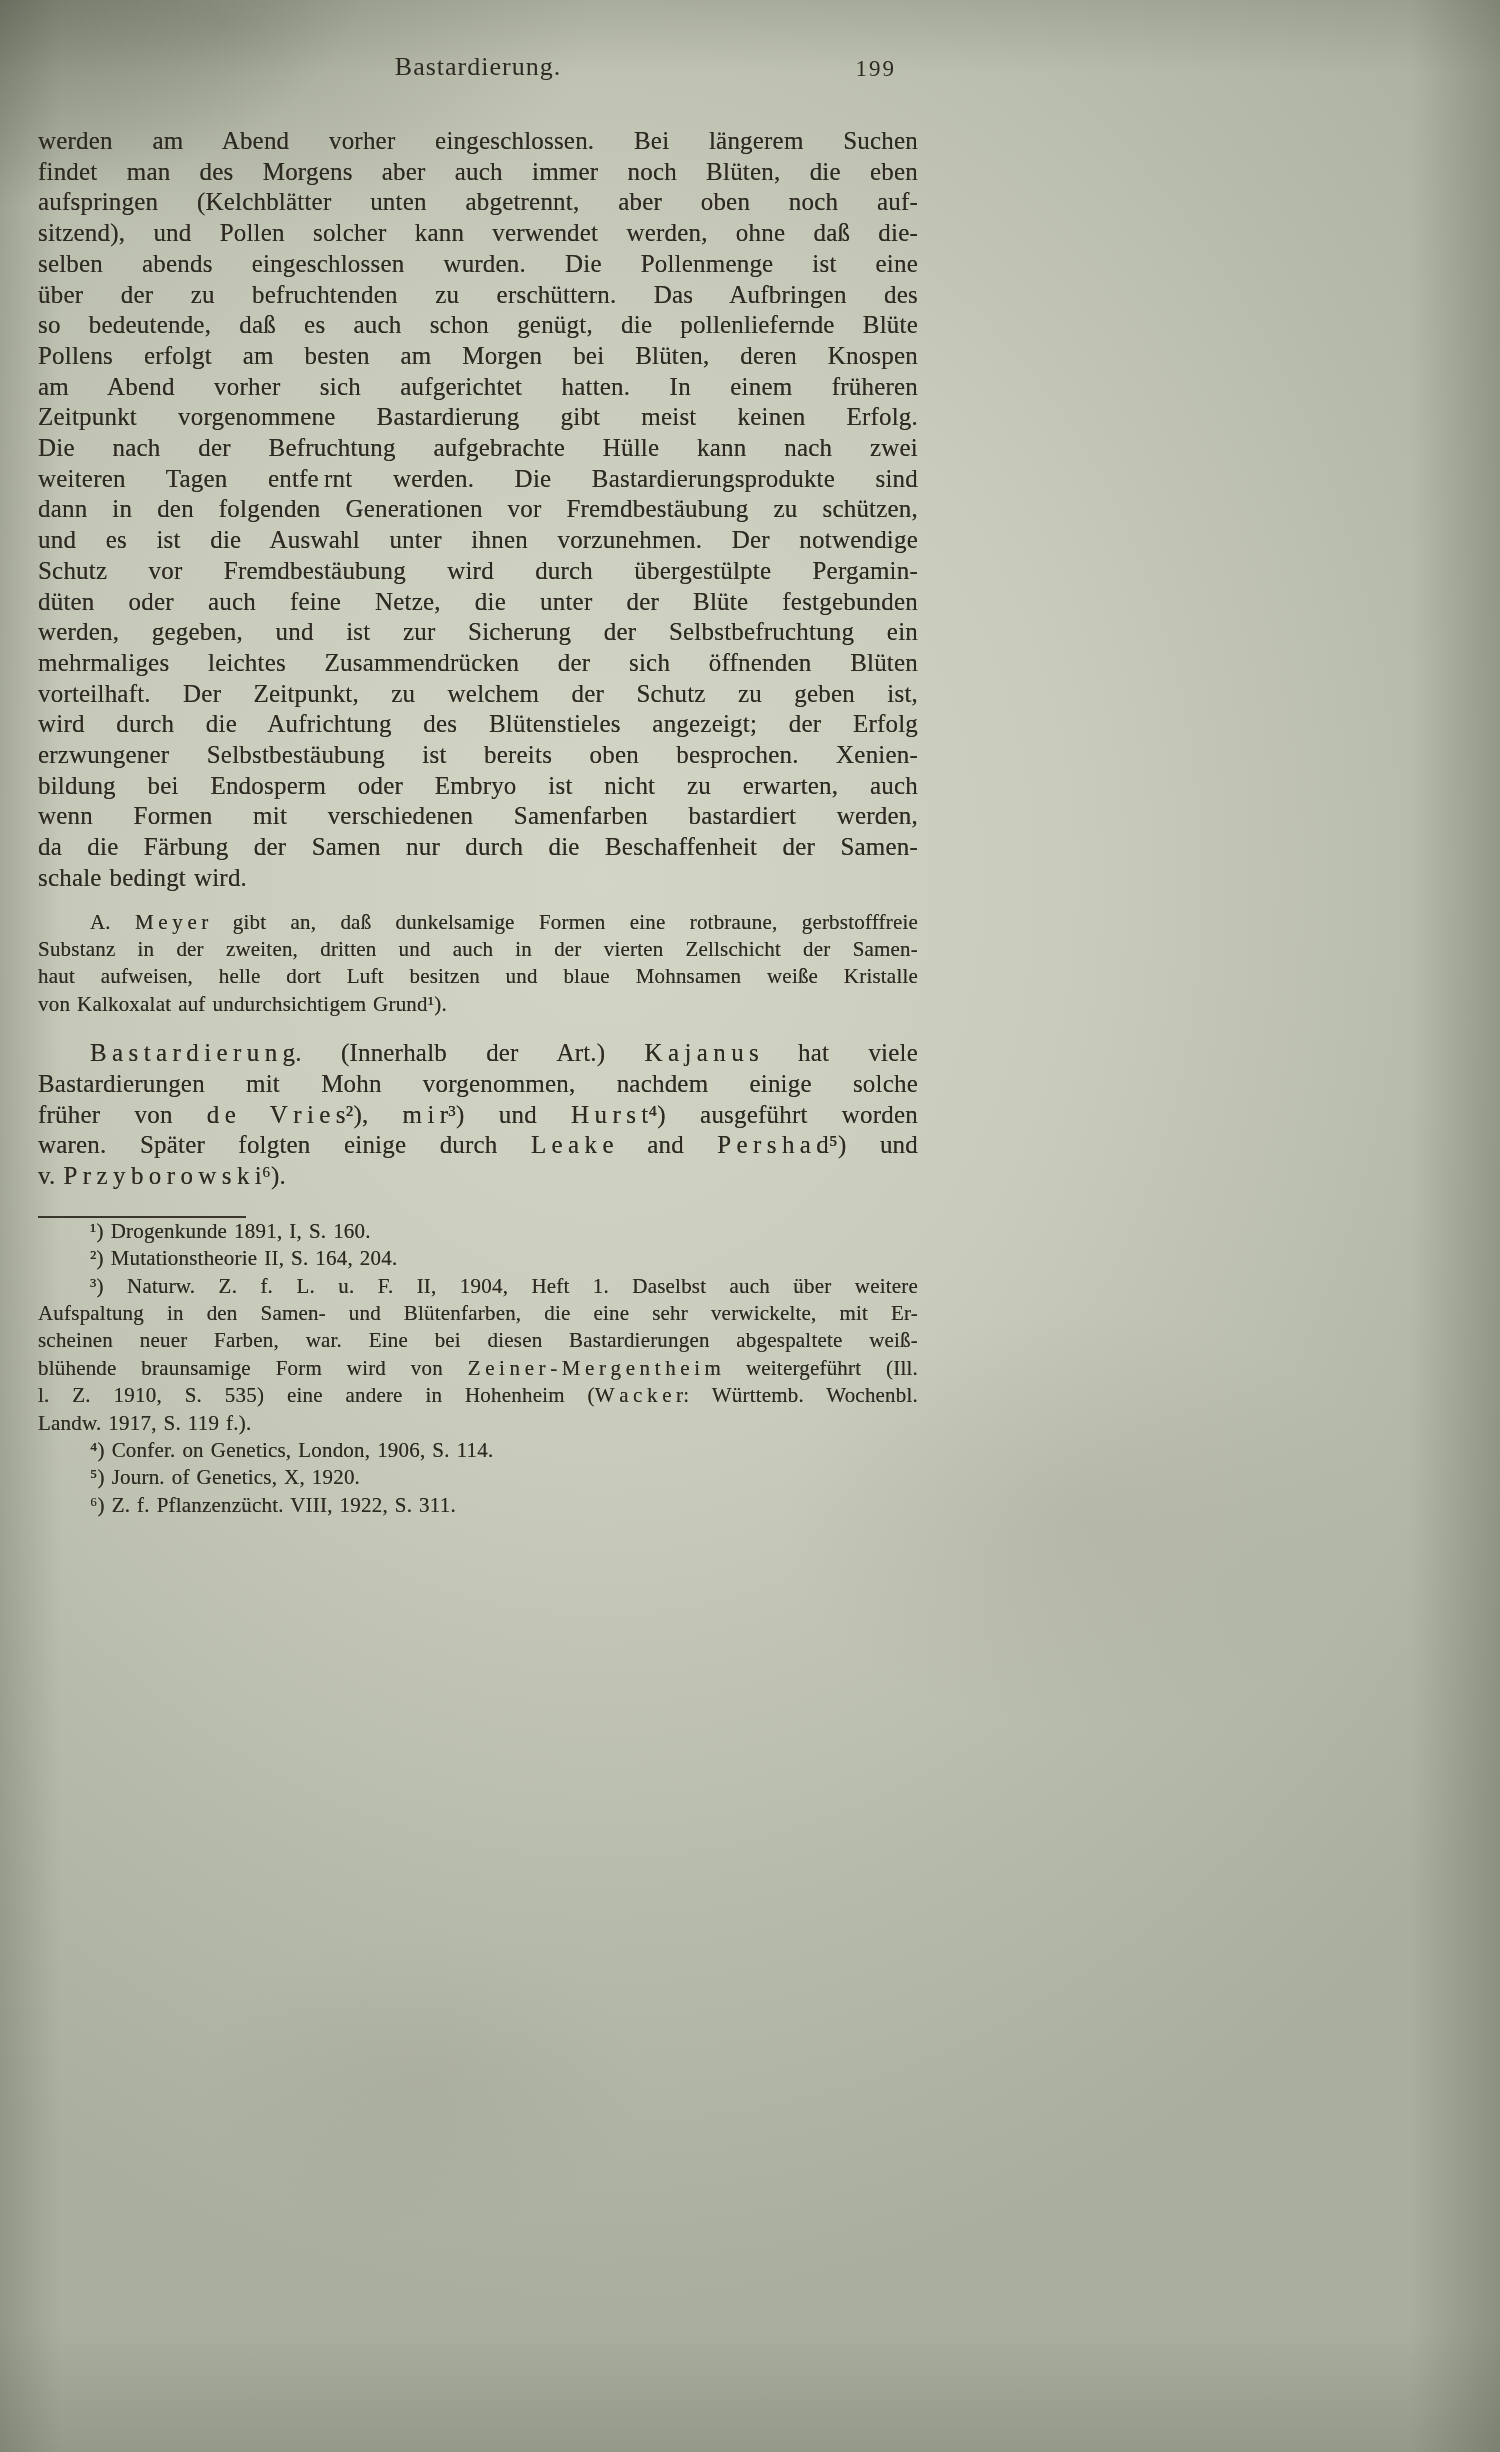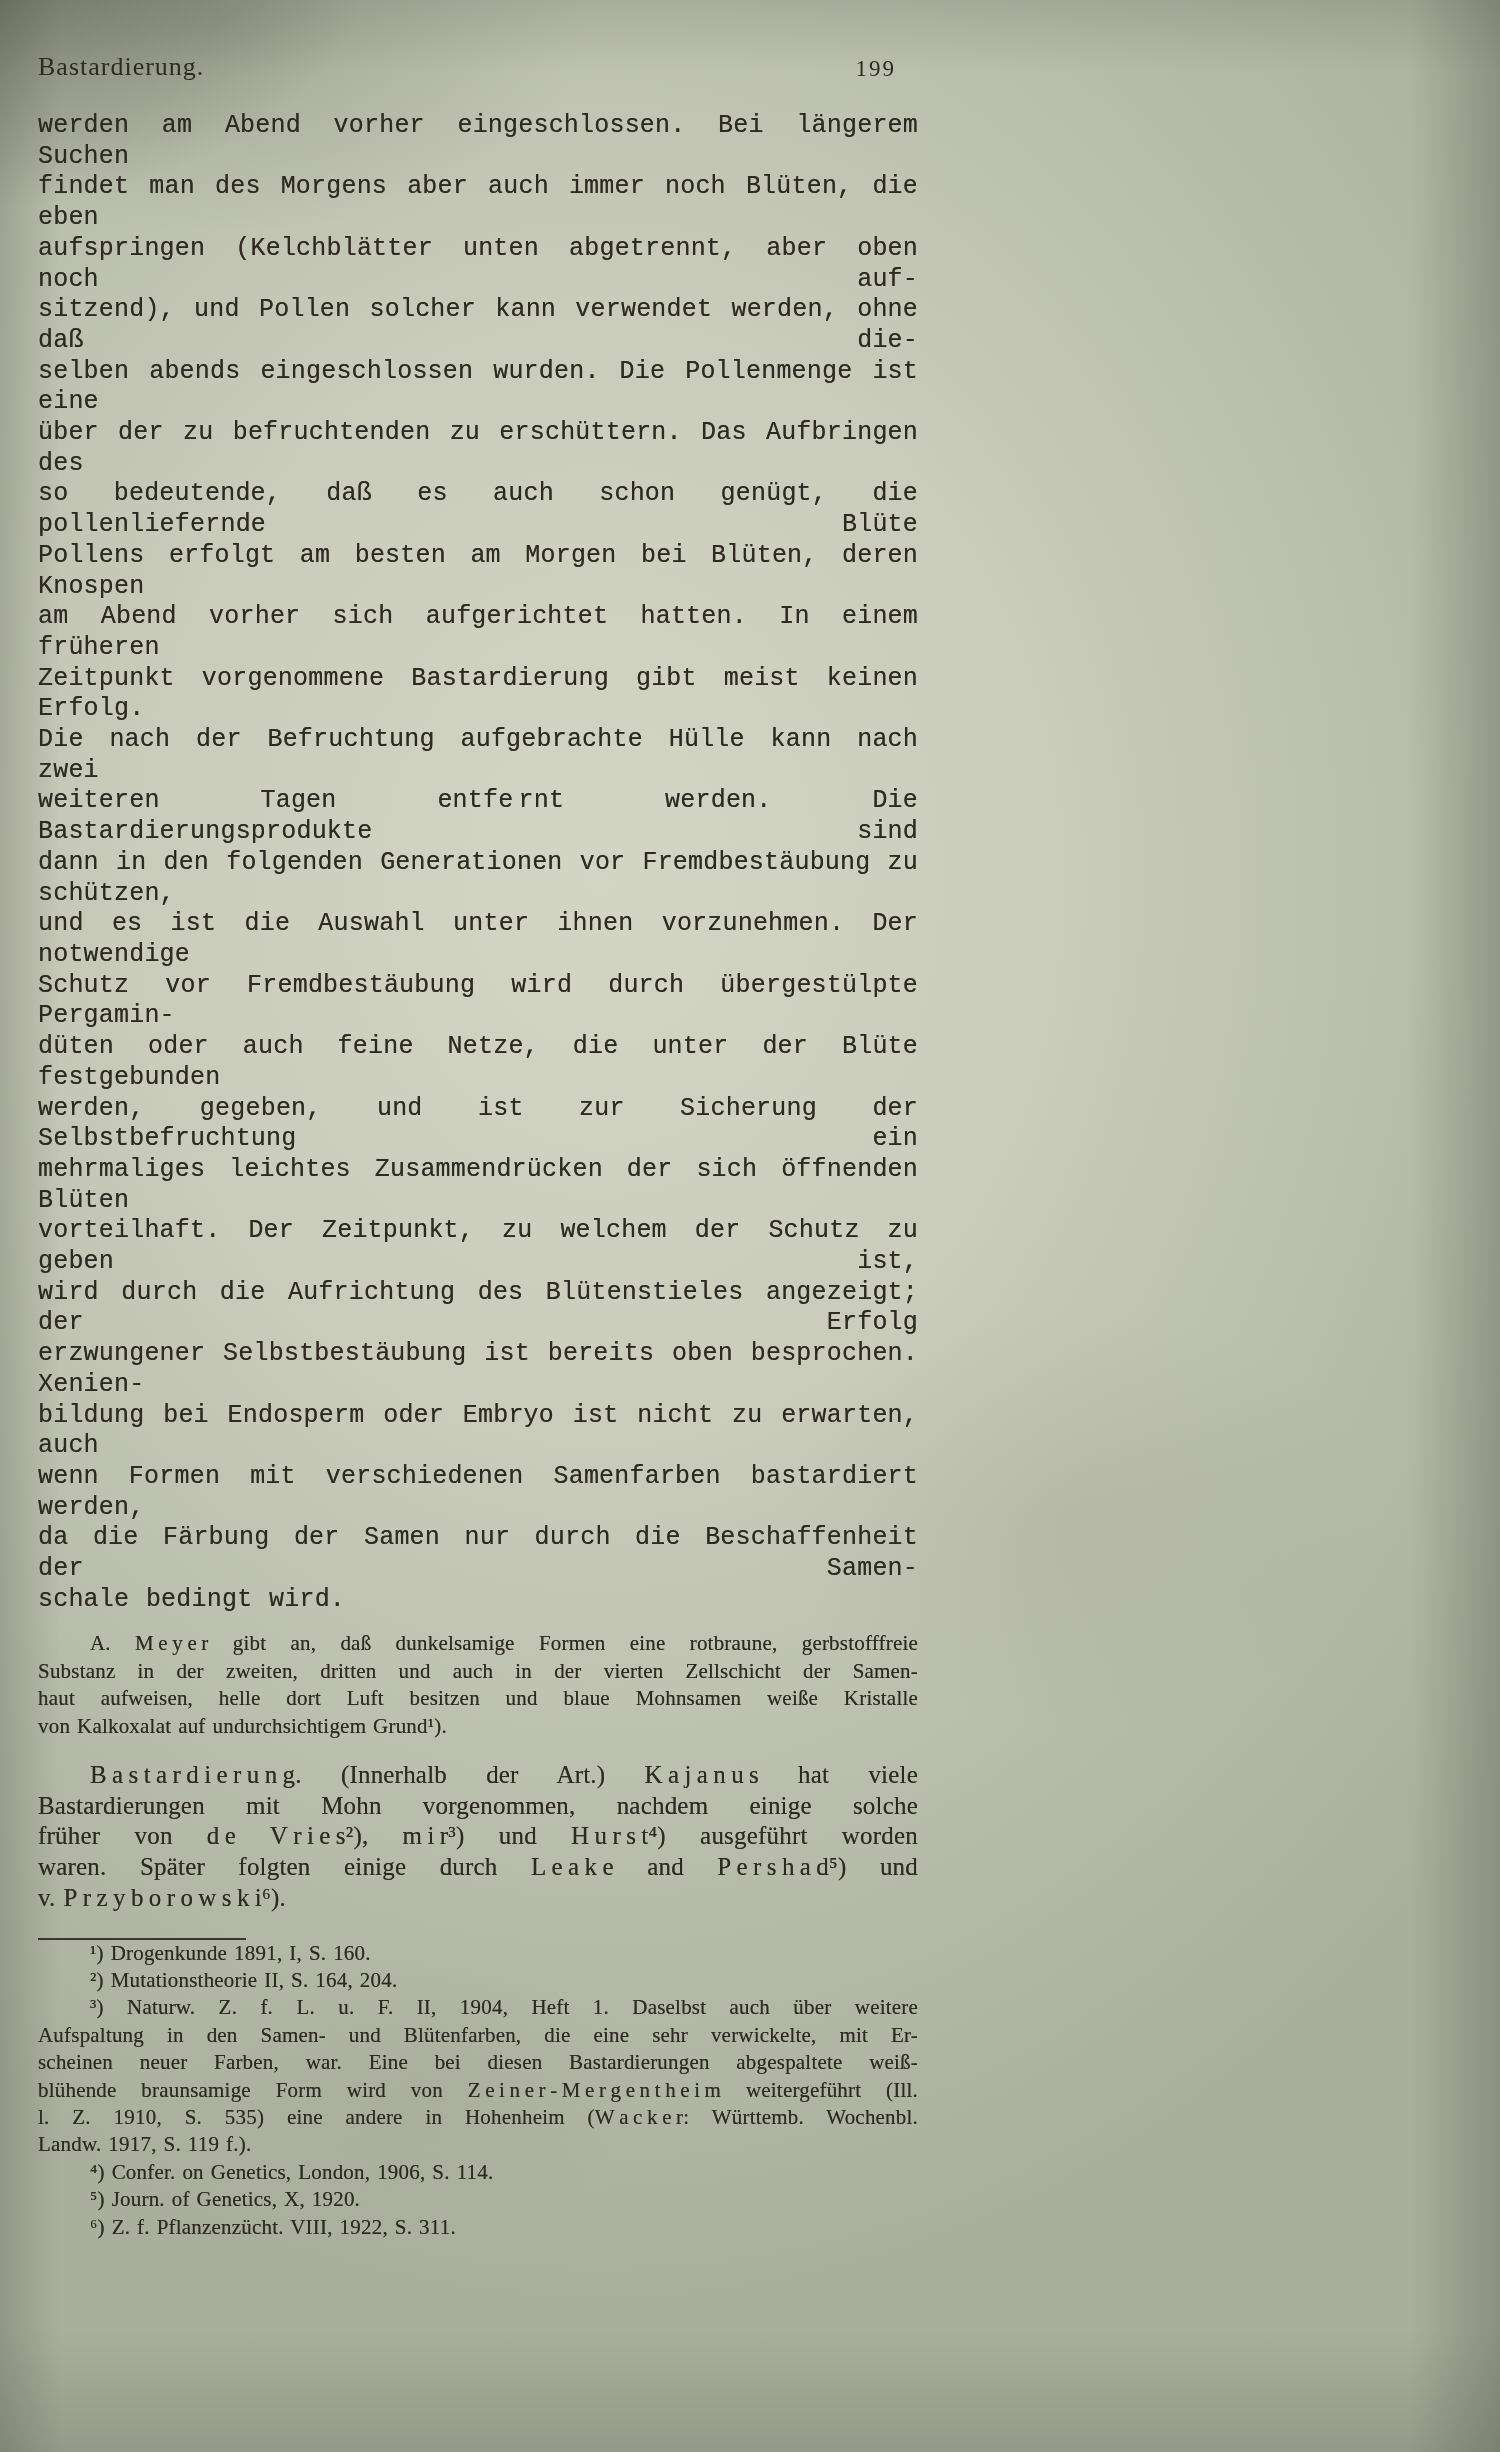--- a/index.html
+++ b/index.html
@@ -28,21 +28,21 @@
     background-color: #adb19f;
   }
   .text-col {
     position: absolute;
     left: 38px;
     top: 48px;
     width: 880px;
   }
   .header { position: relative; height: 46px; }
   .running-title {
-    text-align: left;
+    text-align: center;
     font-size: 26px;
     letter-spacing: 1px;
     padding-top: 4px;
   }
   .page-number {
     position: absolute;
     right: 22px;
     top: 8px;
     font-size: 23px;
     letter-spacing: 2px;
@@ -53,21 +53,21 @@
     letter-spacing: 0.2px;
     word-spacing: 1.5px;
     text-shadow: 0 0 0.6px rgba(46,42,35,0.65);
   }
   .ln.j { text-align: justify; text-align-last: justify; }
   .ln.ind { text-indent: 52px; }
   .p-petit .ln, .footnotes .ln {
     font-size: 21px;
     line-height: 27.4px;
   }
-  .para1 { margin-top: 17px; font-family: Liberation Mono, monospace; }
+  .para1 { margin-top: 32px; }
   .para2 { margin-top: 15px; }
   .para3 { margin-top: 20px; }
   .fn-rule {
     margin-top: 24px;
     width: 208px;
     height: 0;
     border-top: 2px solid #3a362e;
   }
   .footnotes { margin-top: 0; }
 </style>

